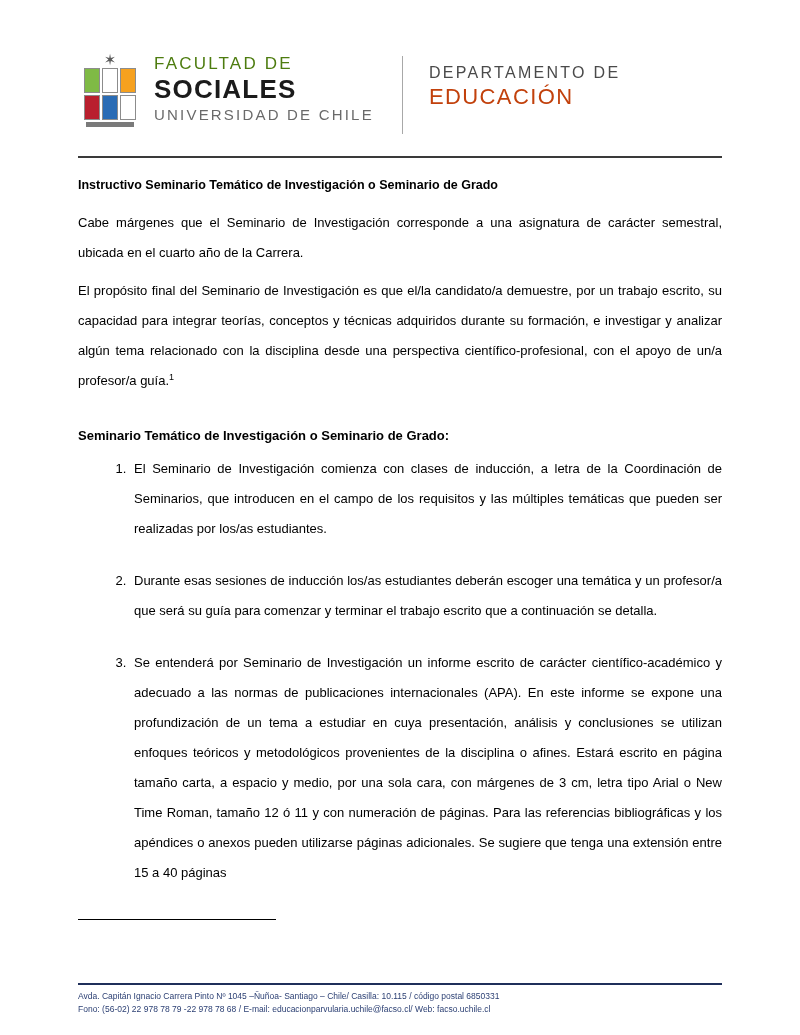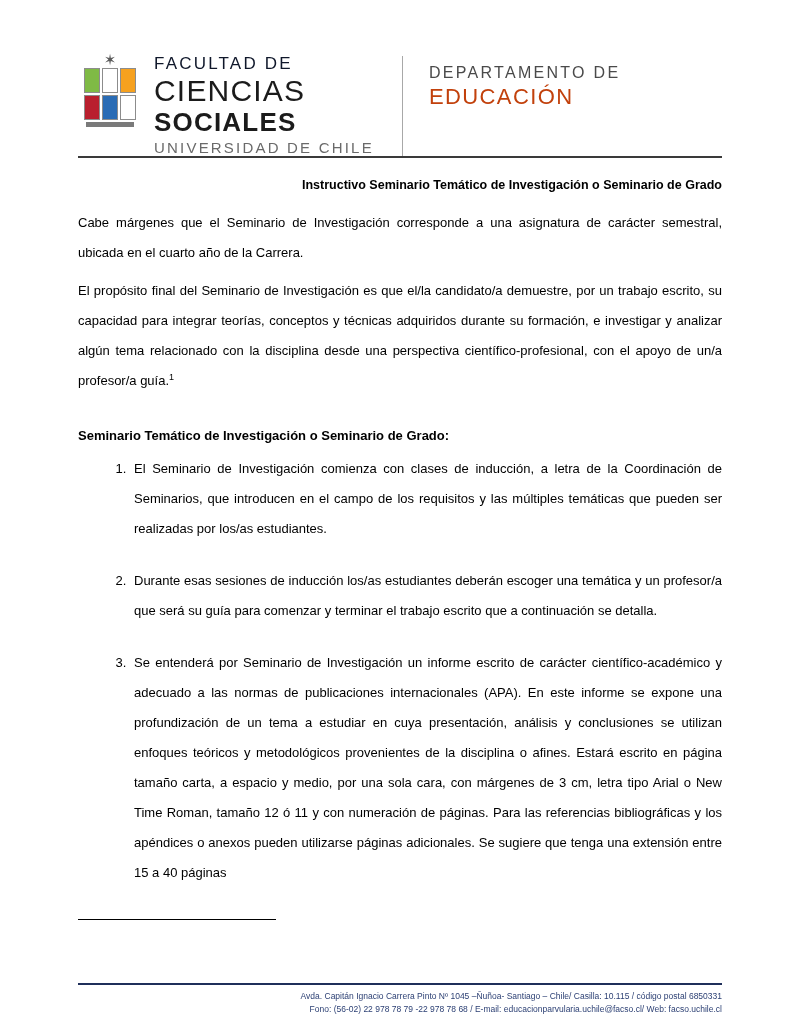--- a/index.html
+++ b/index.html
@@ -75,21 +75,21 @@
     height: 5px;
     background: #7a7a7a;
   }
 
   .wordmark {
     padding-top: 2px;
   }
   .wm-fac {
     font-size: 17px;
     letter-spacing: 2.2px;
-    color: #0f172a;
+    color: #4d7c0f;
     font-weight: 400;
   }
   .wm-cien {
     font-size: 30px;
     letter-spacing: 1.2px;
     color: #1b1b1b;
     font-weight: 400;
     line-height: 32px;
     margin-top: 1px;
   }
@@ -138,21 +138,21 @@
   }
 
   
   .content {
     position: absolute;
     left: 78px;
     top: 176px;
     width: 644px;
   }
   .doc-title {
-    text-align: right;
+    text-align: left;
     font-size: 12.5px;
     font-weight: 700;
     margin: 0 0 14px 0;
     line-height: 18px;
   }
   p.body {
     font-size: 13px;
     line-height: 30px;
     text-align: justify;
     margin: 0;
@@ -217,21 +217,21 @@
     top: 983px;
     width: 644px;
     height: 2px;
     background: #1f2f5a;
   }
   .page-footer {
     position: absolute;
     left: 78px;
     top: 990px;
     width: 644px;
-    text-align: right;
+    text-align: left;
     color: #2b3f73;
     font-size: 8.5px;
     line-height: 13px;
   }
 </style>
 </head>
 <body>
 
 <div class="page">
 
@@ -245,21 +245,20 @@
           <div class="crest-cell cell-g3"></div>
           <div class="crest-cell cell-g4"></div>
           <div class="crest-cell cell-g5"></div>
           <div class="crest-cell cell-g6"></div>
         </div>
         <div class="crest-base"></div>
       </div>
 
       <div class="wordmark">
         <div class="wm-fac">FACULTAD DE</div>
-        <div class="wm-cien">CIENCIAS</div>
         <div class="wm-soc">SOCIALES</div>
         <div class="wm-univ">UNIVERSIDAD DE CHILE</div>
       </div>
 
       <div class="wm-divider"></div>
 
       <div class="wm-right">
         <div class="wm-dep">DEPARTAMENTO DE</div>
         <div class="wm-edu">EDUCACIÓN</div>
       </div>

